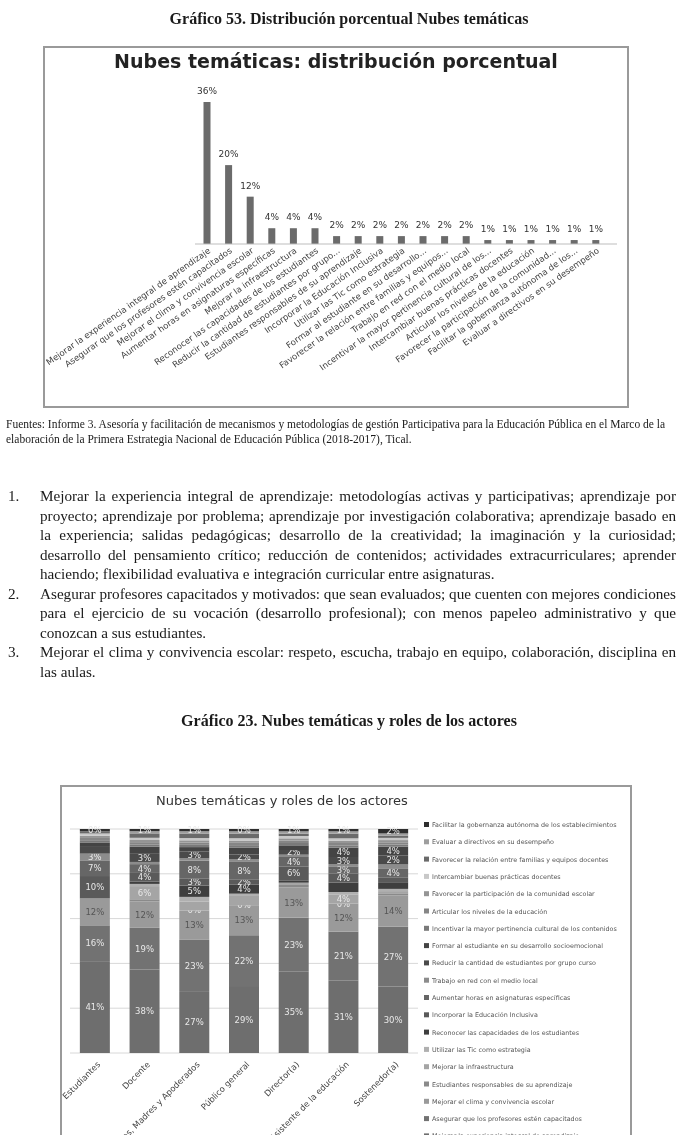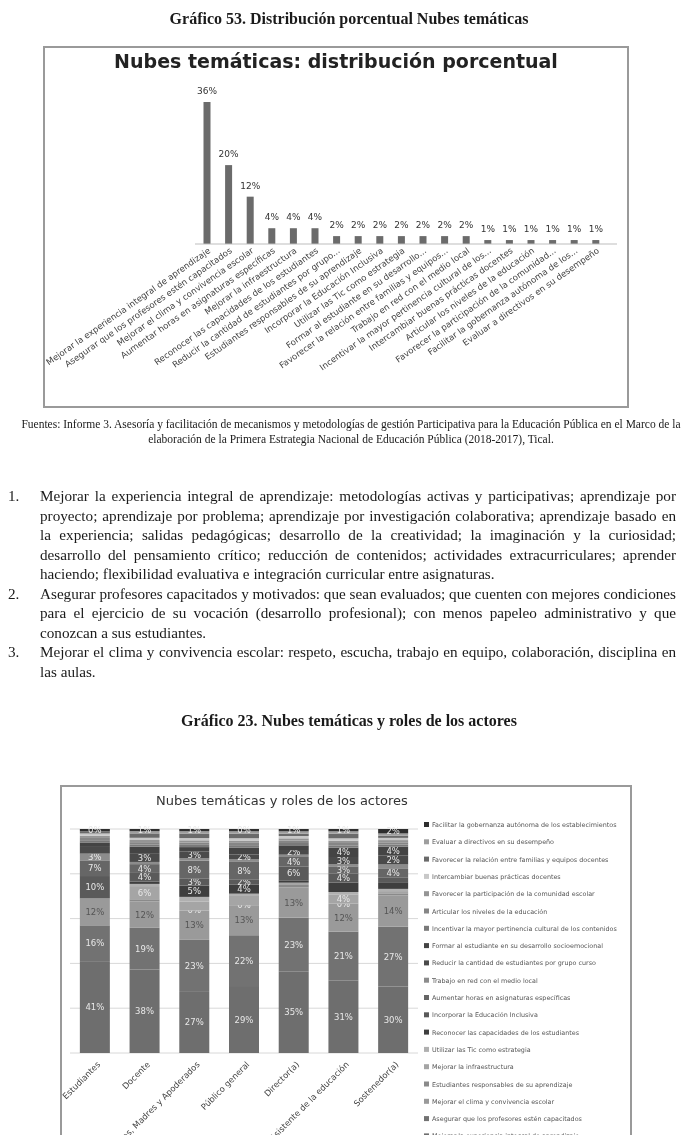--- a/index.html
+++ b/index.html
@@ -6,21 +6,21 @@
   body { width: 698px; height: 1135px; position: relative; overflow: hidden;
          font-family: "Liberation Serif", serif; color: #1a1a1a; }
   .caption { position: absolute; left: 0; width: 698px; text-align: center;
              font-weight: bold; font-size: 16px; }
   #cap1 { top: 10px; }
   #cap2 { top: 712px; }
   .chart-box { position: absolute; border: 2px solid #9a9a9a; background: #fff; box-sizing: border-box; }
   #box1 { left: 30px; top: 46px; width: 586px; height: 362px; margin-left: 13px; }
   #box2 { left: 60px; top: 756px; width: 572px; height: 374px; margin-top: 29px; }
   svg text { font-family: "DejaVu Sans", sans-serif; }
-  .source { position: absolute; left: 6px; top: 417px; width: 690px; font-size: 11.5px; line-height: 15px; text-align: center; }
+  .source { position: absolute; left: 6px; top: 417px; width: 690px; font-size: 11.5px; line-height: 15px; }
   .list { position: absolute; left: 6px; top: 486px; width: 670px; font-size: 15.2px; line-height: 19.5px; margin: 0; padding: 0; list-style: none; }
   .list li { position: relative; padding-left: 34px; text-align: justify; }
   .list li .num { position: absolute; left: 2px; top: 0; }
 </style>
 </head>
 <body>
 
 <div class="caption" id="cap1">Gráfico 53. Distribución porcentual Nubes temáticas</div>
 
 <div class="chart-box" id="box1">

